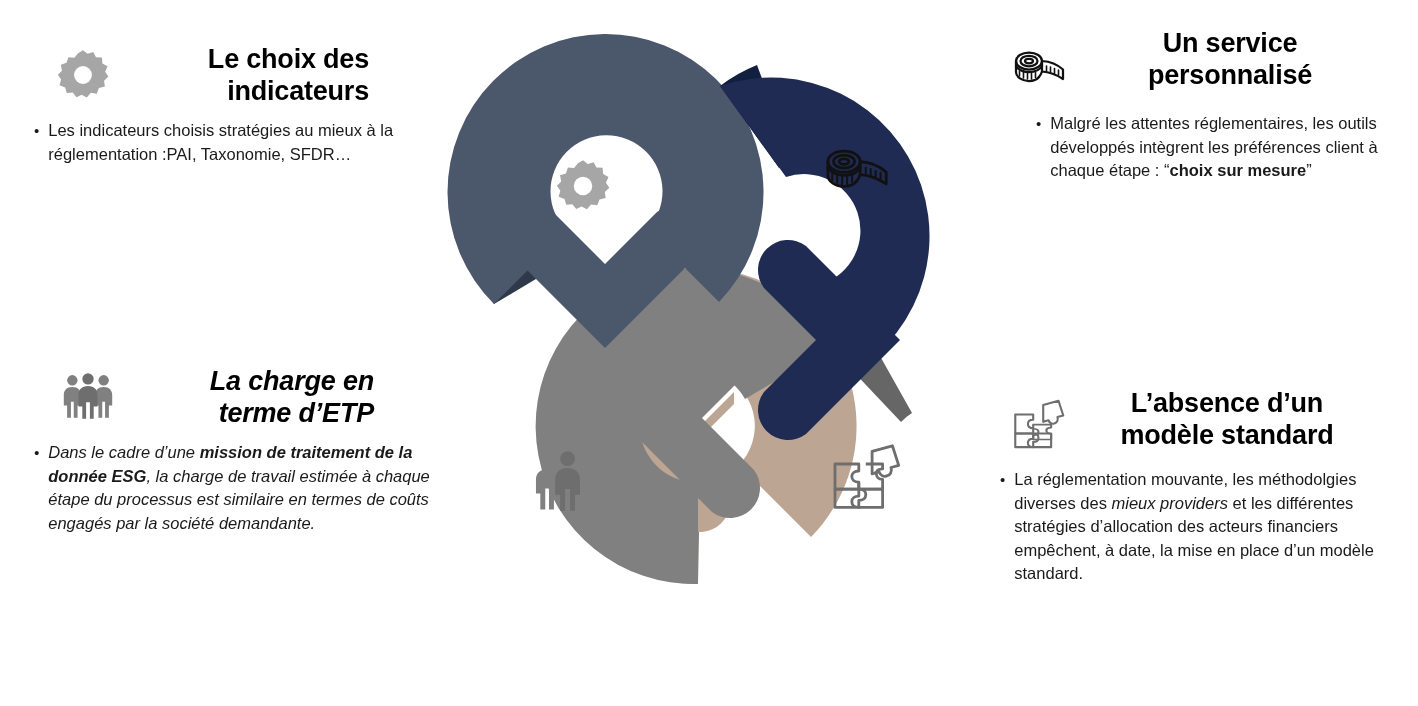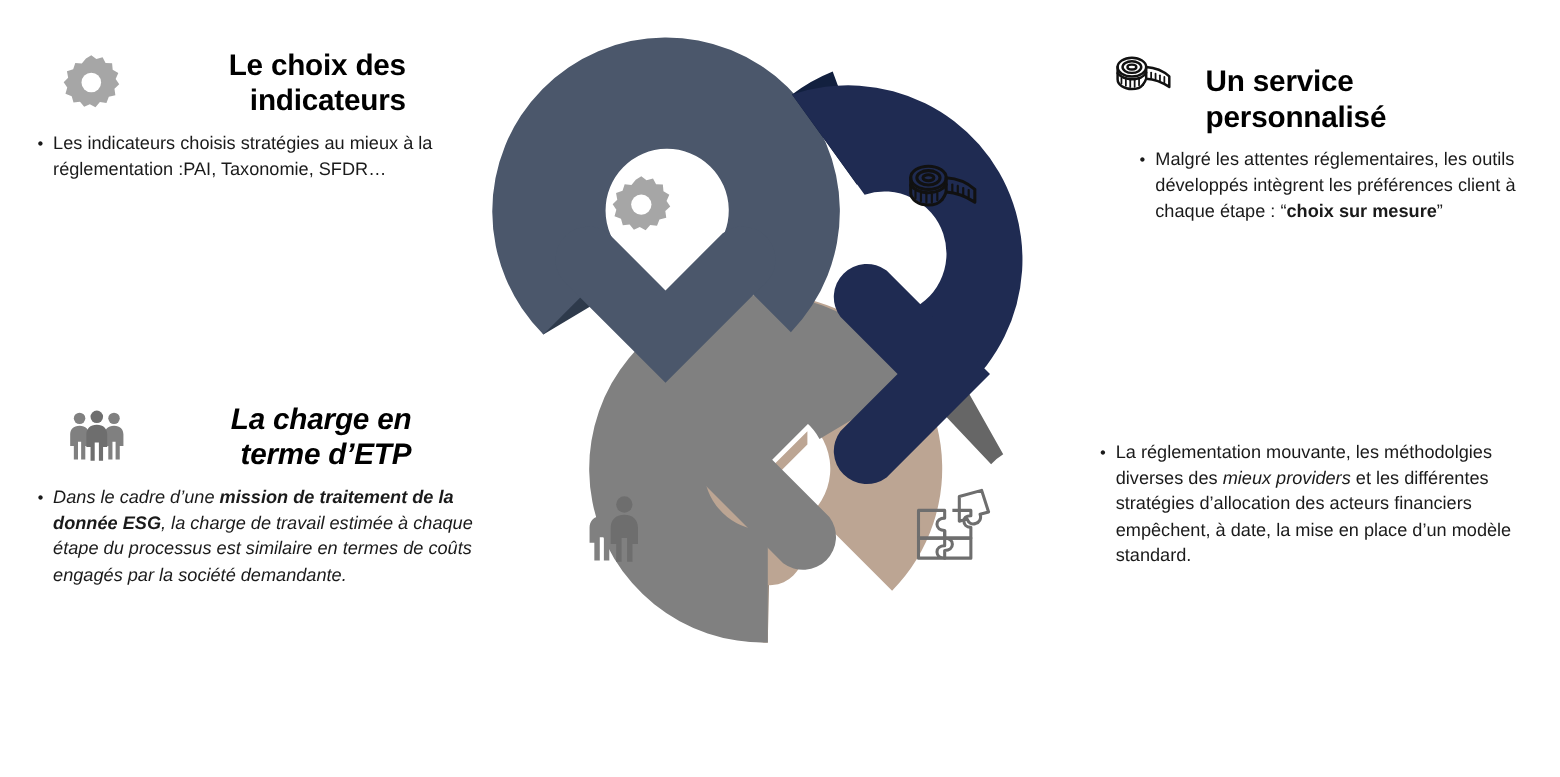--- a/index.html
+++ b/index.html
@@ -39,21 +39,21 @@
 
   
   #q-tl{left:22px;top:44px;width:400px;}
   #q-tl .quad-head{justify-content:flex-start;}
   #q-tl .head-icon{margin-top:4px;margin-left:34px;}
   #q-tl .quad-title{margin-left:10px;width:235px;text-align:right;}
   #q-tl .bullet-row{margin-left:12px;width:380px;}
 
   #q-tr{left:1008px;top:28px;width:400px;}
   #q-tr .head-icon{margin-top:18px;}
-  #q-tr .quad-title{margin-left:14px;width:268px;margin-top:31px;}
+  #q-tr .quad-title{margin-left:14px;width:268px;text-align:center;}
   #q-tr .bullet-row{margin-left:28px;width:350px;}
 
   #q-bl{left:22px;top:366px;width:420px;font-style:italic;}
   #q-bl .head-icon{margin-top:6px;margin-left:38px;}
   #q-bl .quad-title{margin-left:12px;width:232px;text-align:right;}
   #q-bl .bullet-row{margin-left:12px;width:400px;}
 
   #q-br{left:1000px;top:388px;width:410px;}
   #q-br .head-icon{margin-top:10px;margin-left:10px;}
   #q-br .quad-title{margin-left:14px;width:262px;text-align:center;}
@@ -135,20 +135,34 @@
       </span>
       <div class="quad-title align-right">La charge en terme d’ETP</div>
     </div>
     <div class="bullet-row">
       <span class="bullet-dot">•</span>
       <span class="bullet-text">Dans le cadre d’une <b>mission de traitement de la donnée ESG</b>, la charge de travail estimée à chaque étape du processus est similaire en termes de coûts engagés par la société demandante.</span>
     </div>
   </div>
 
   <div class="quad" id="q-br">
+    <div class="quad-head right">
+      <span class="head-icon">
+        <svg width="58" height="54" viewBox="0 0 110 100" aria-hidden="true">
+          <g fill="none" stroke="#6e6e6e" stroke-width="4" stroke-linejoin="round">
+            <path d="M10 30 L44 30 L44 40 C38 40 34 43 34 48 C34 53 38 56 44 56 L44 66 L10 66 Z"></path>
+            <path d="M44 30 L44 40 C50 40 54 43 54 48 C54 53 50 56 44 56 L44 66 L78 66 L78 52 C72 52 69 48 69 44 C69 40 72 37 78 37 L78 30 Z" transform="translate(0,26) scale(1,0.78)"></path>
+            <path d="M10 66 L44 66 L44 76 C38 76 34 79 34 84 C34 89 38 92 44 92 L10 92 Z"></path>
+            <path d="M44 66 L78 66 L78 92 L44 92 L44 82 C50 82 54 79 54 74 C54 69 50 66 44 66 Z"></path>
+            <path d="M63 12 L92 4 L101 32 L90 35 C92 41 89 46 84 47 C79 49 75 46 73 41 L63 44 Z"></path>
+          </g>
+        </svg>
+      </span>
+      <div class="quad-title">L’absence d’un modèle standard</div>
+    </div>
     <div class="bullet-row">
       <span class="bullet-dot">•</span>
       <span class="bullet-text">La réglementation mouvante, les méthodolgies diverses des <i>mieux providers</i> et les différentes stratégies d’allocation des acteurs financiers empêchent, à date, la mise en place d’un modèle standard.</span>
     </div>
   </div>
 
   <div id="diagram">
     <svg width="622" height="646" viewBox="0 0 622 646" aria-hidden="true">
 
       <g>

